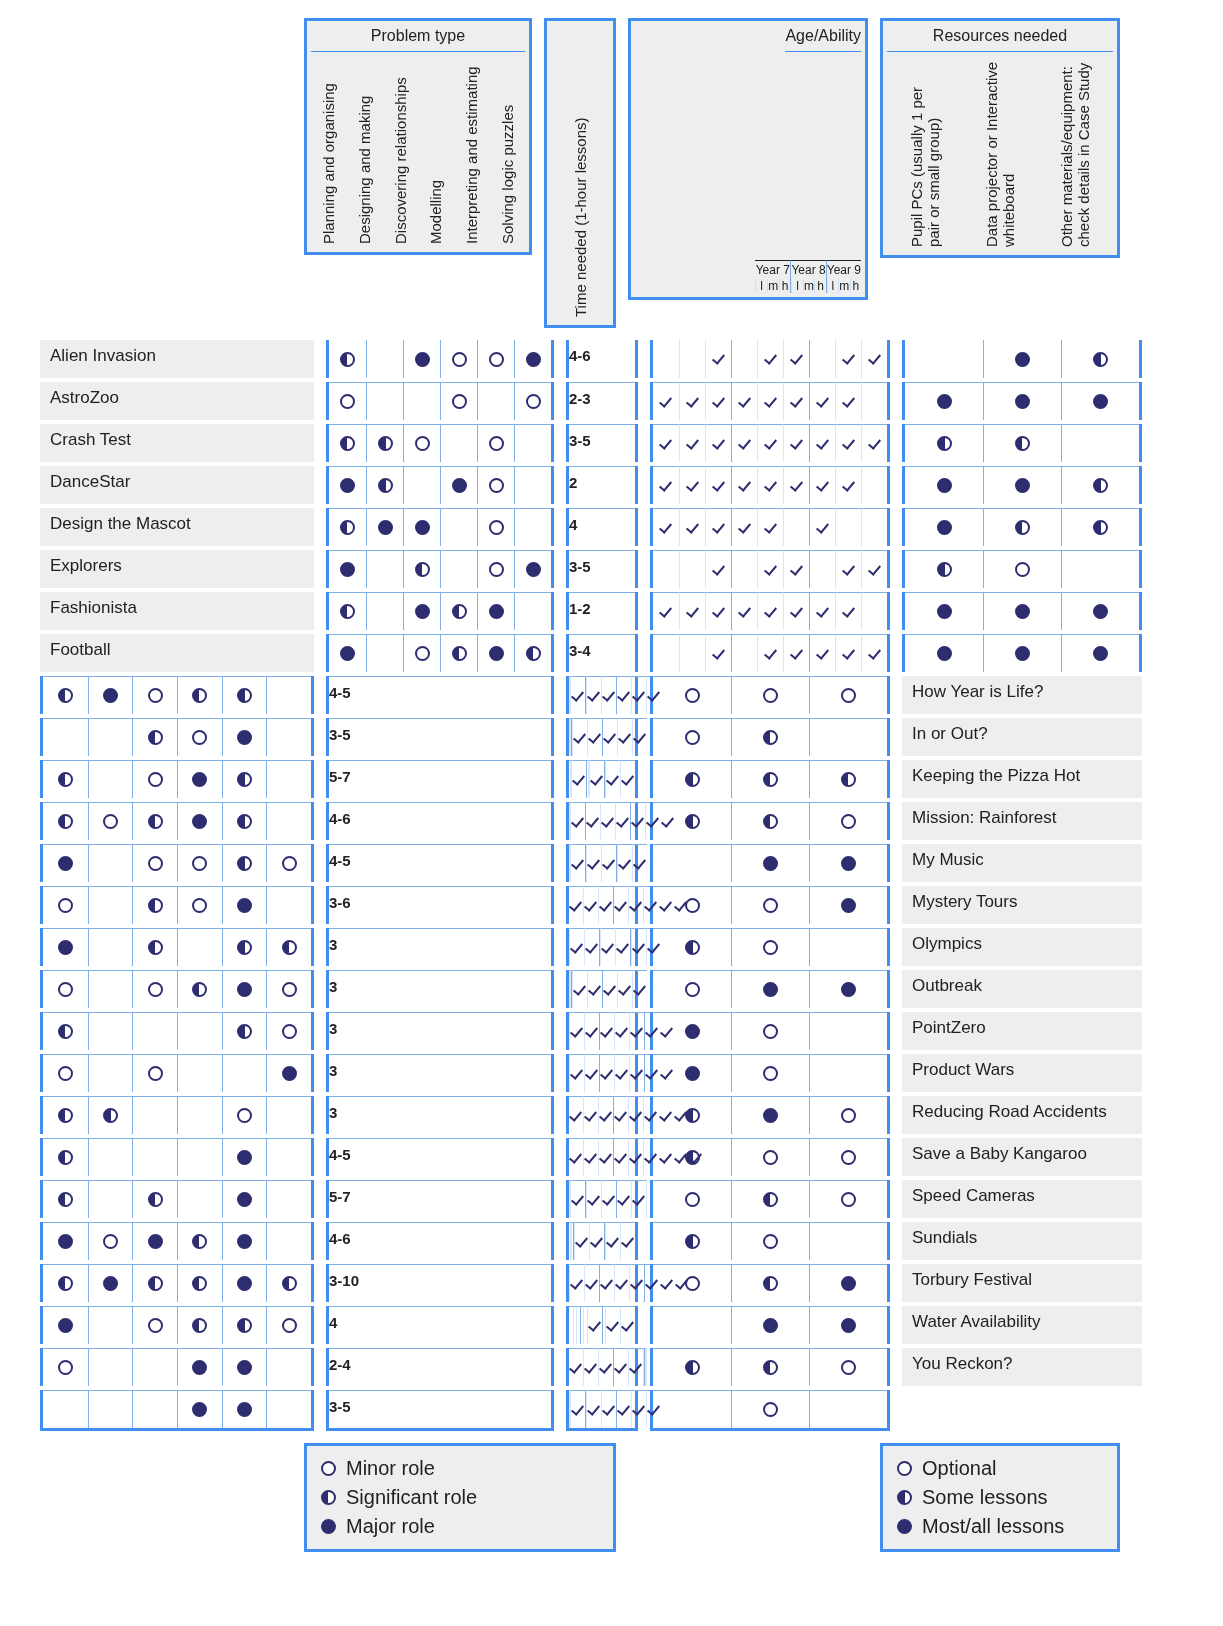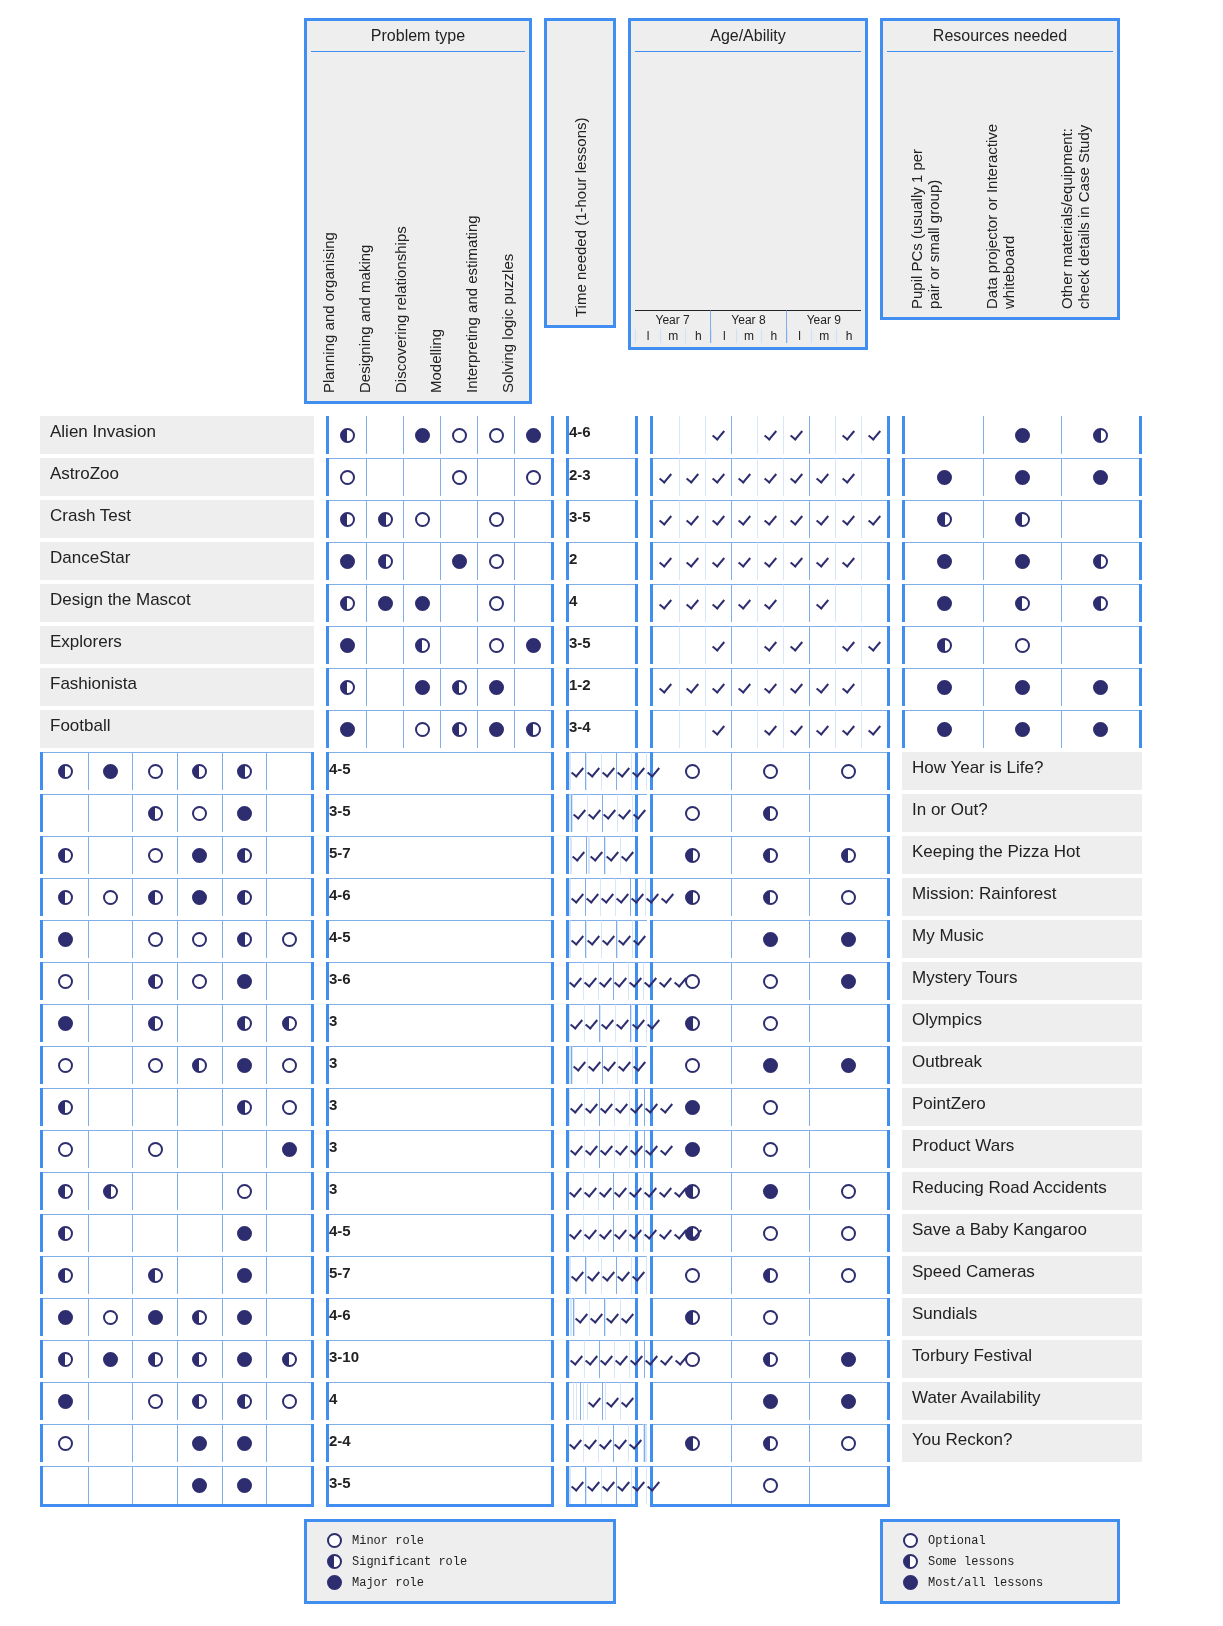--- a/index.html
+++ b/index.html
@@ -36,30 +36,30 @@
 .age > div:first-child { border-left: none; }
 
 .c-empty, .c-half, .c-full {
   width: 15px; height: 15px; border: 2px solid #2d2d6f; border-radius: 50%; display:inline-block; background:#fff;
 }
 .c-full { background: #2d2d6f; }
 .c-half { background: linear-gradient(to right, #2d2d6f 50%, #fff 50%); }
 .tick { display:inline-block; width:14px; height:14px; position:relative; }
 .tick::after { content:""; position:absolute; left:3px; top:0; width:5px; height:10px; border:solid #2d2d6f; border-width:0 2px 2px 0; transform:rotate(40deg); }
 
-.legend { padding: 8px 20px; font-size:12px;font-family:Liberation Mono, monospace; }
+.legend { padding: 8px 14px; font-size:20px; }
 .legend div { display:flex; align-items:center; gap:10px; padding:3px 0; }
 </style>
 </head>
 <body>
 
 <div class="grid">
   <div></div>
 
-  <div class="hdr" style="height:386px;display:flex;flex-direction:column;">
+  <div class="hdr" style="height:237px;display:flex;flex-direction:column;">
     <div class="hdr-title">Problem type</div>
     <div class="vcols" id="pt-cols" style="flex:1;">
         <div class="vcol">
           <span class="vtext">Planning and organising</span>
         </div>
         <div class="vcol">
           <span class="vtext">Designing and making</span>
         </div>
         <div class="vcol">
           <span class="vtext">Discovering relationships</span>
@@ -77,21 +77,21 @@
   </div>
 
   <div class="hdr" style="height:310px;display:flex;">
     <div class="vcols" style="width:100%;">
         <div class="vcol">
           <span class="vtext">Time needed (1-hour lessons)</span>
         </div>
       </div>
   </div>
 
-  <div class="hdr" style="height:332px;display:flex;flex-direction:column;">
+  <div class="hdr" style="height:282px;display:flex;flex-direction:column;align-items:flex-end;">
     <div class="hdr-title">Age/Ability</div>
     <div class="subwrap">
       <div style="flex:1;"></div>
       <div class="age-sub" id="age-years">
           <div>Year 7</div>
           <div>Year 8</div>
           <div>Year 9</div>
         </div>
       <div class="age-sub" id="age-lmh" style="border:none;">
           <div style="border-top:none;">
@@ -112,21 +112,21 @@
             <div class="lmh">
               <span>l</span>
               <span>m</span>
               <span>h</span>
             </div>
           </div>
         </div>
     </div>
   </div>
 
-  <div class="hdr" style="height:302px;display:flex;flex-direction:column;">
+  <div class="hdr" style="height:240px;display:flex;flex-direction:column;">
     <div class="hdr-title">Resources needed</div>
     <div class="vcols" id="res-cols" style="flex:1;">
         <div class="vcol">
           <span class="vtext">Pupil PCs (usually 1 per
 pair or small group)</span>
         </div>
         <div class="vcol">
           <span class="vtext">Data projector or Interactive
 whiteboard</span>
         </div>

